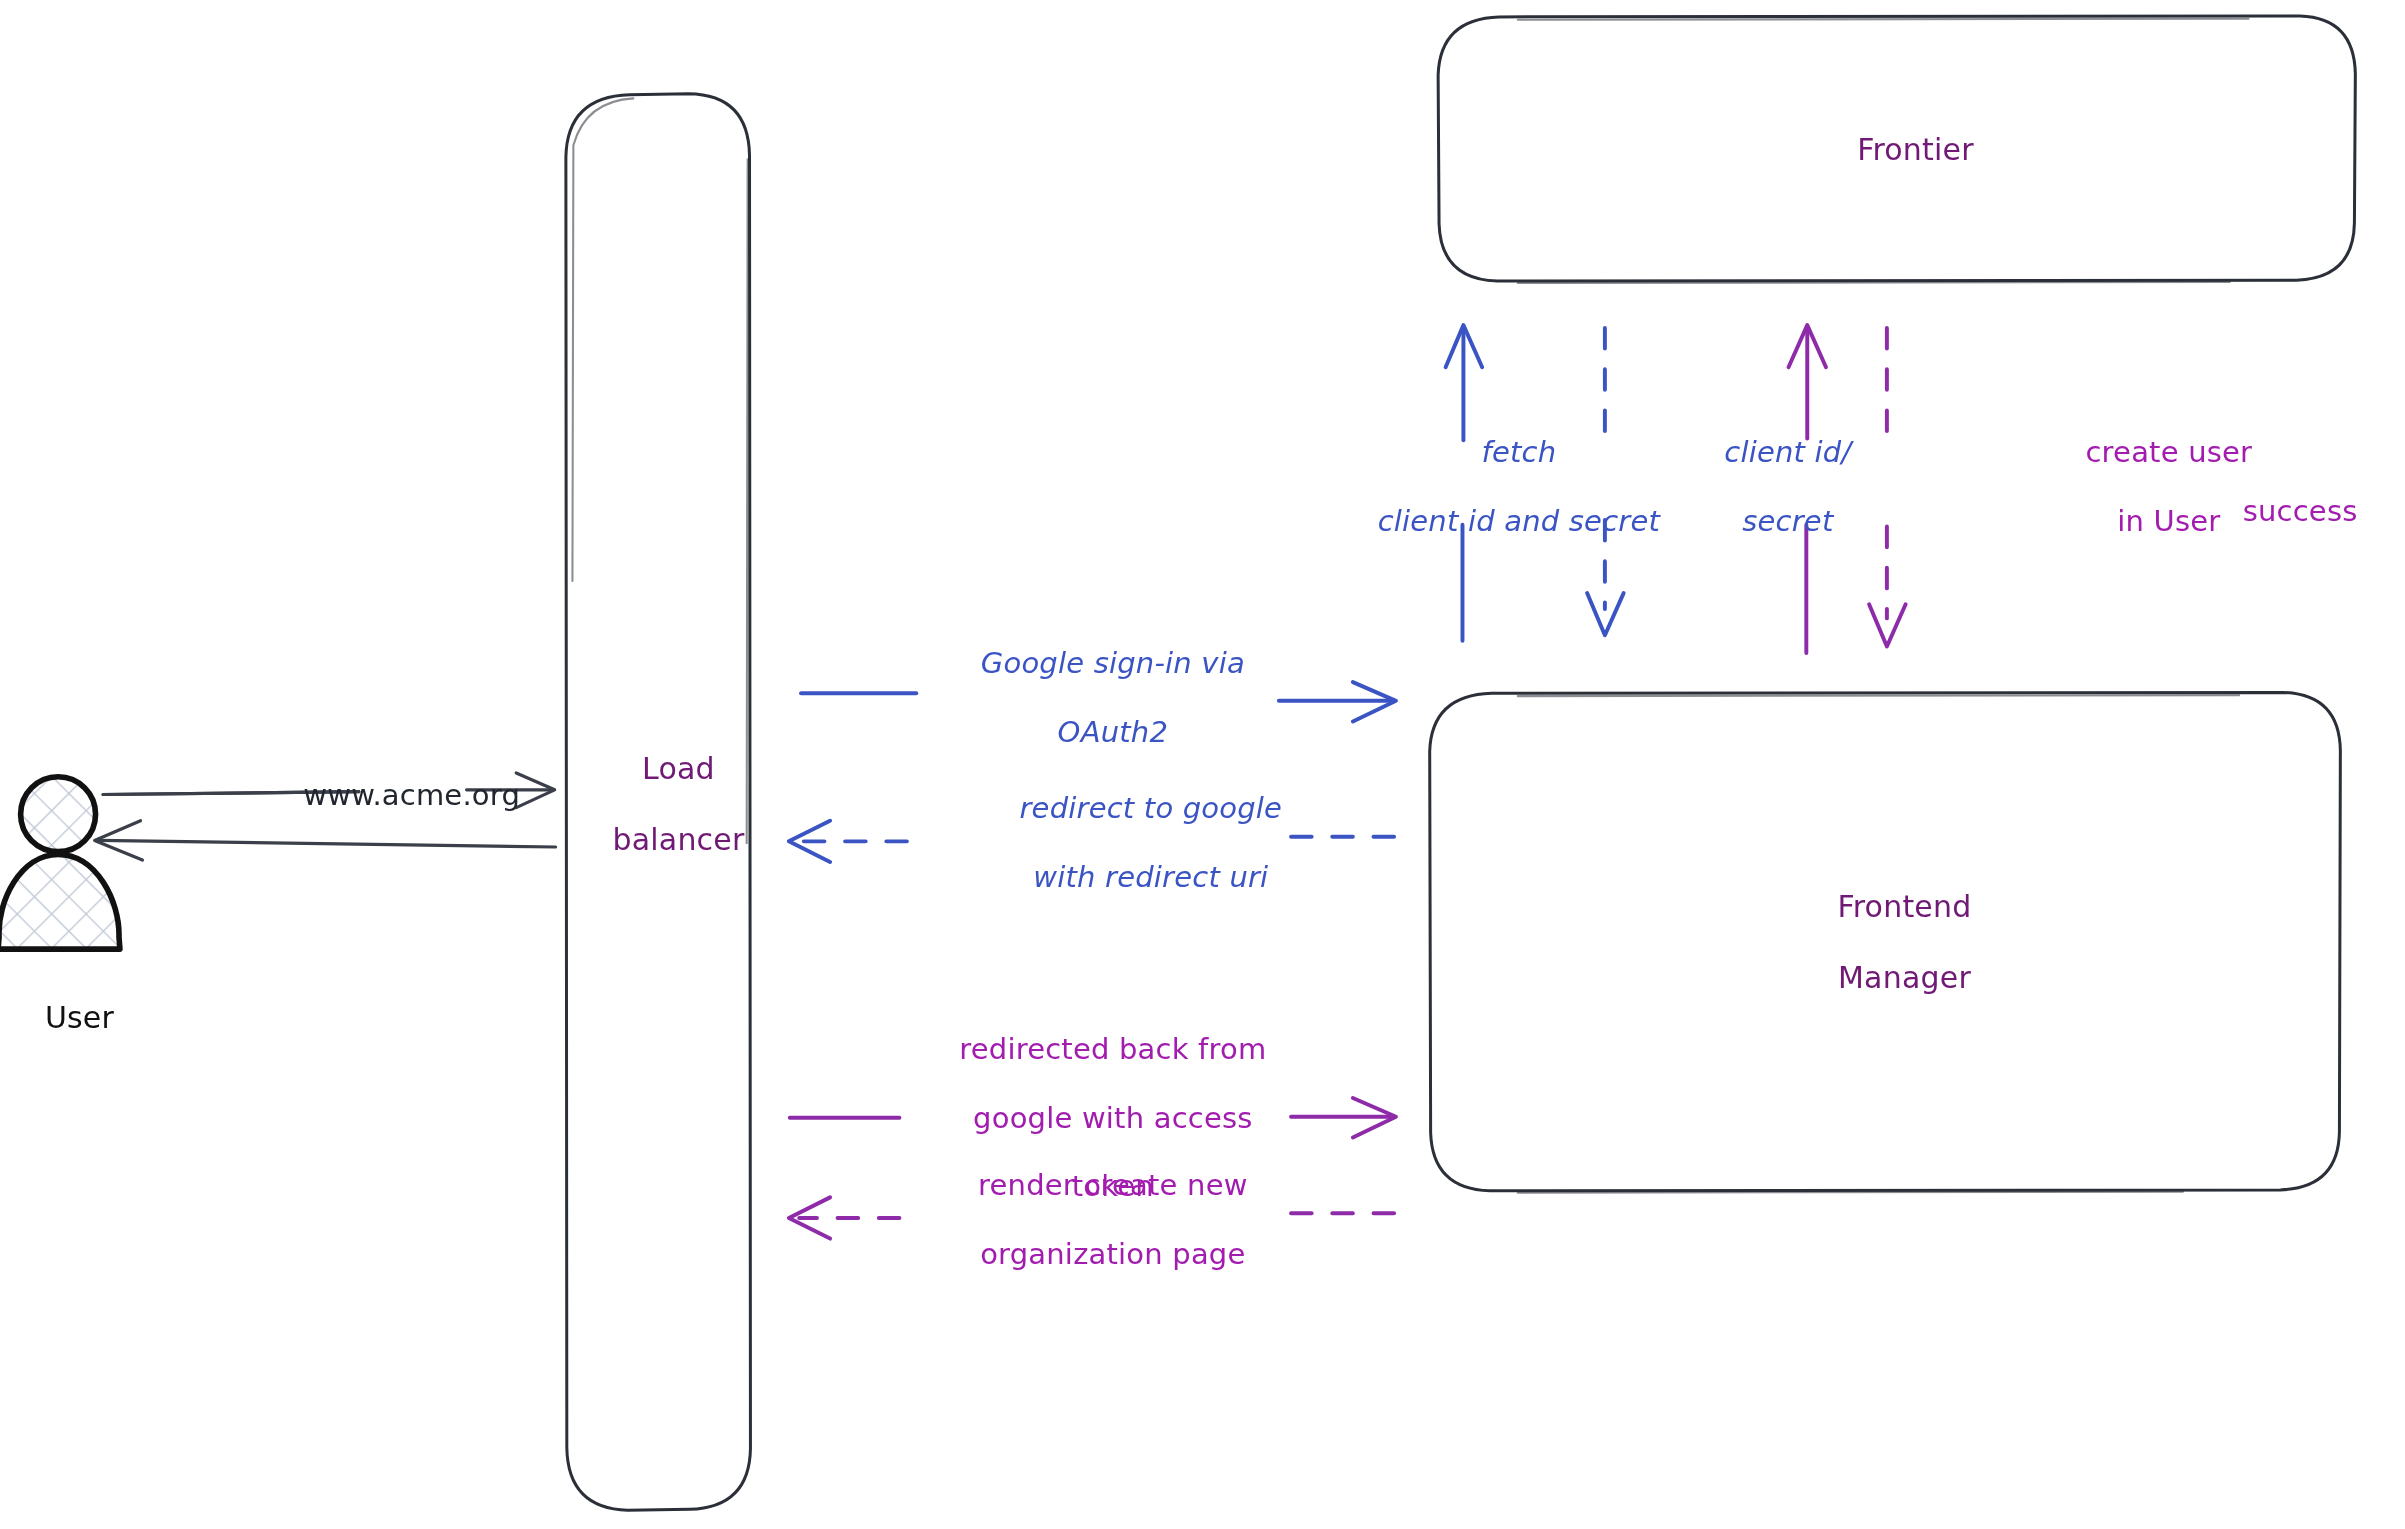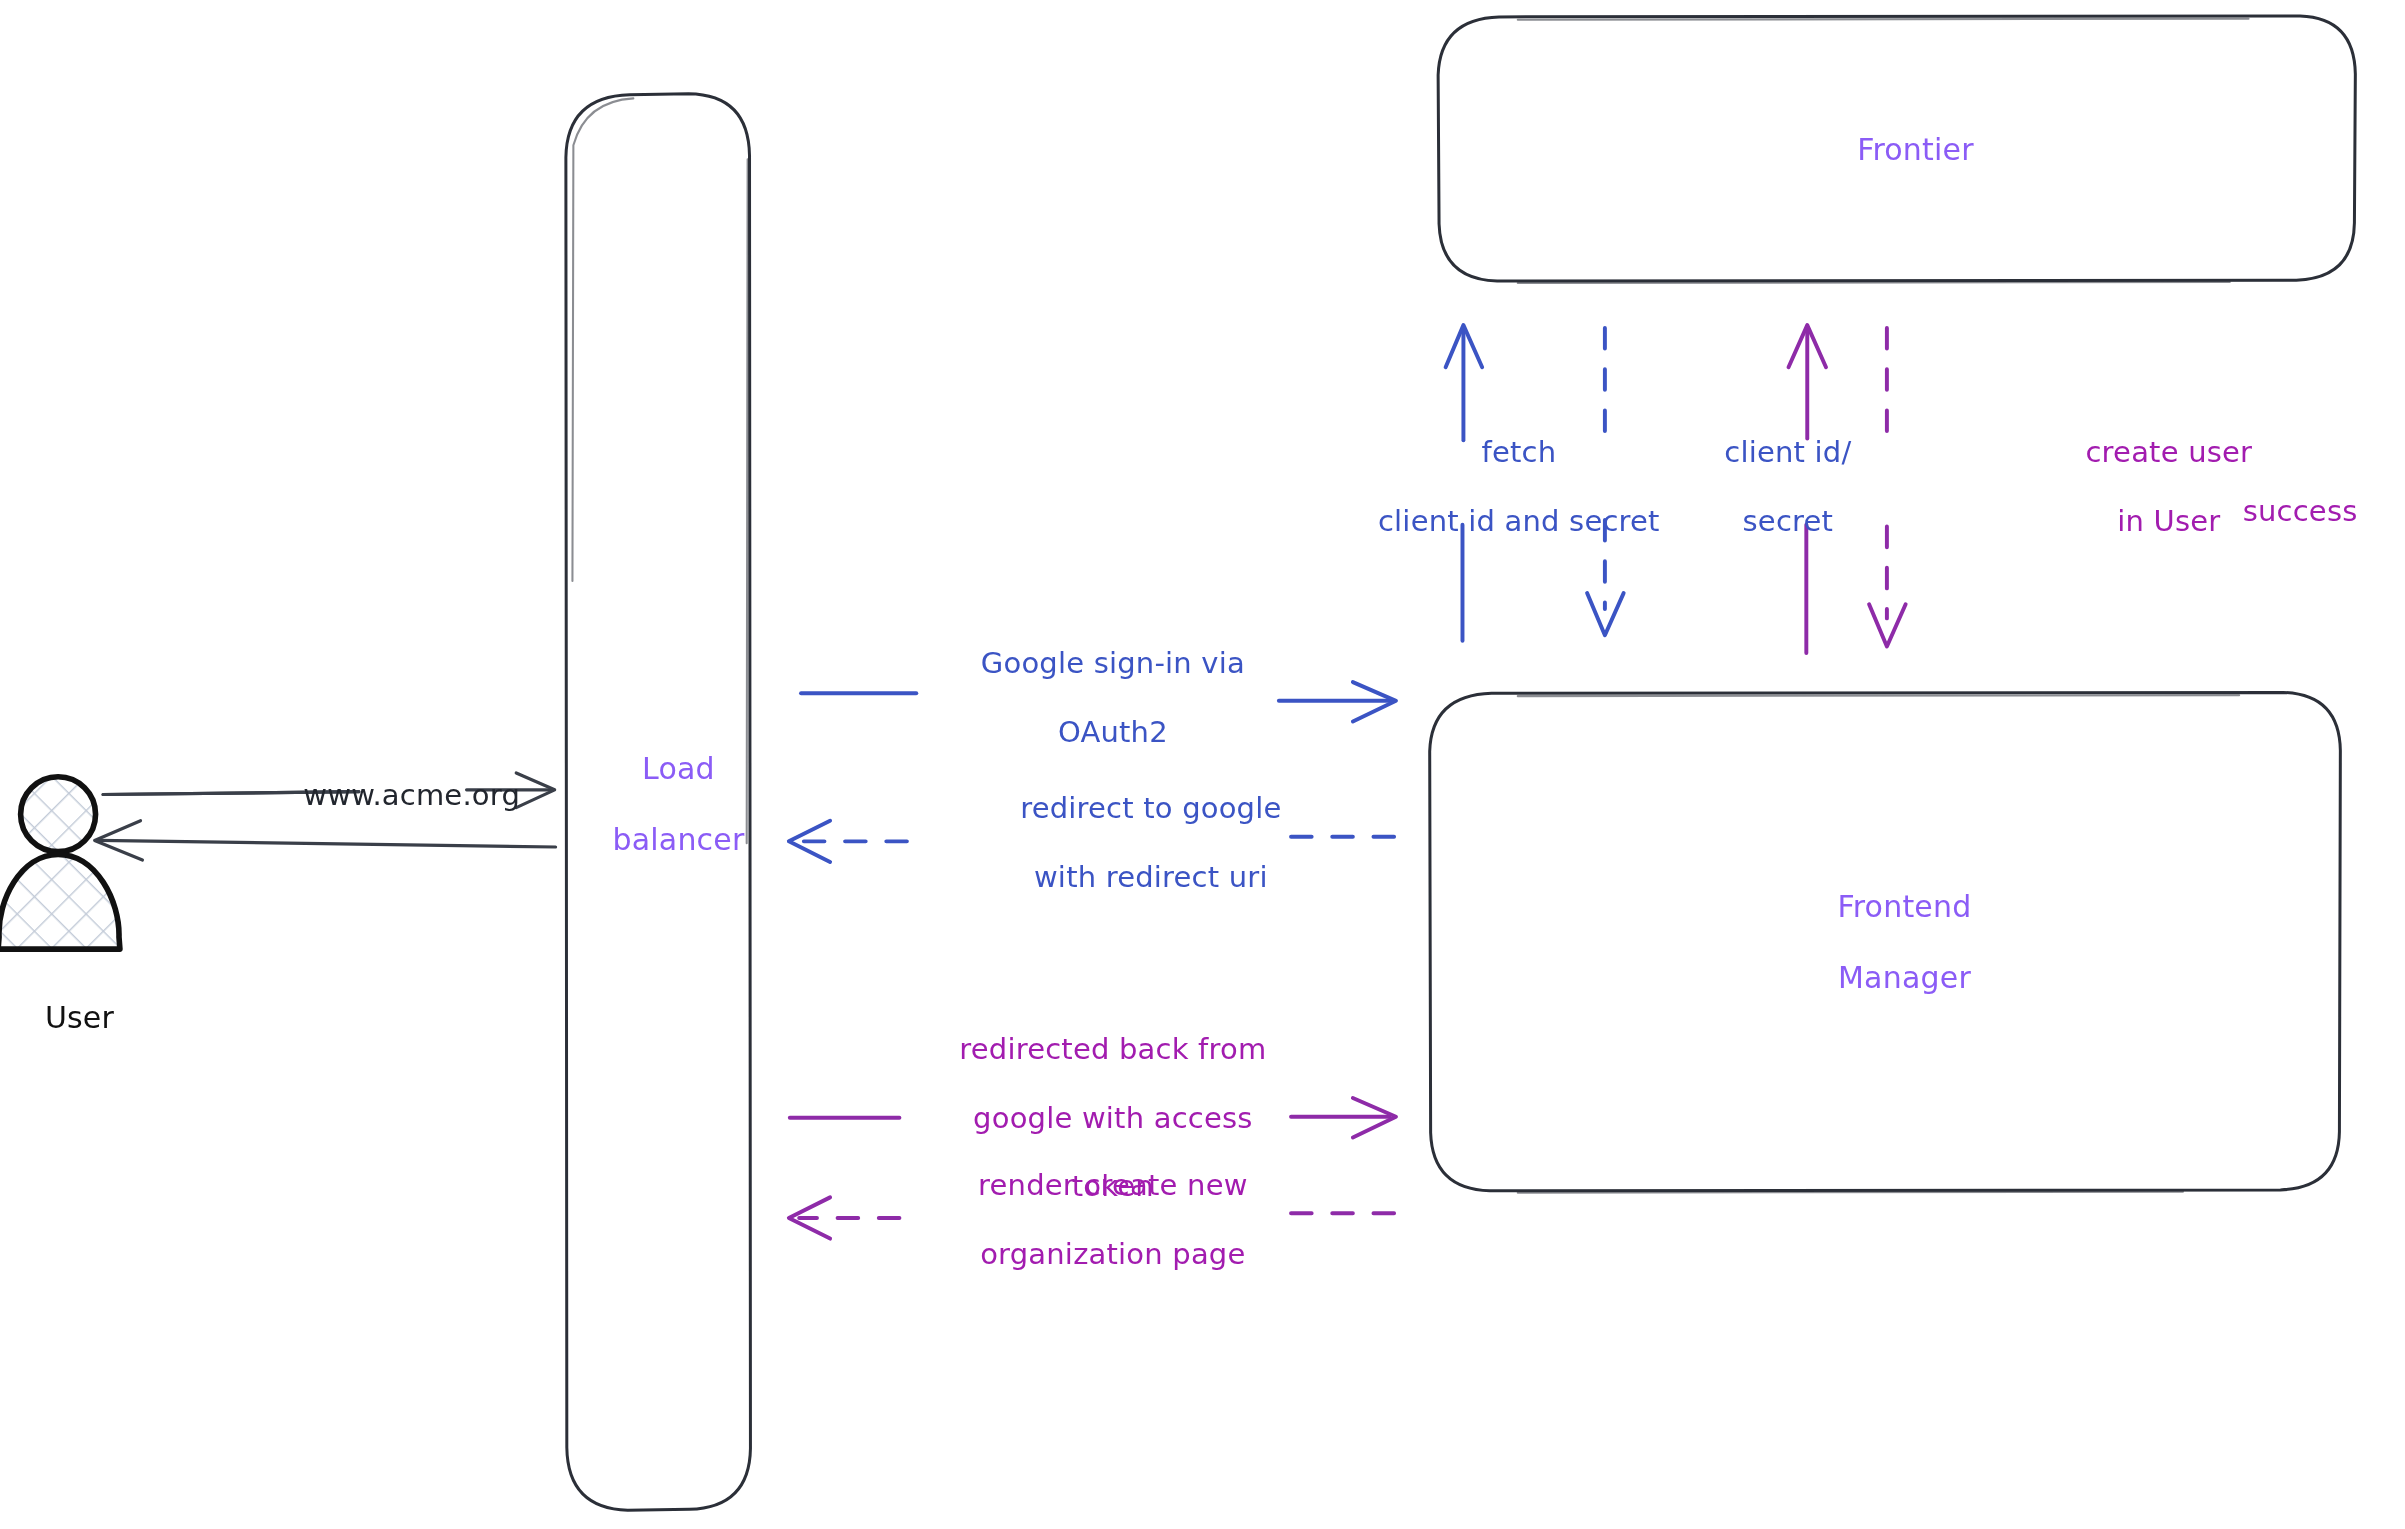--- a/index.html
+++ b/index.html
@@ -83,36 +83,37 @@
   }
   .lbl {
     position: absolute;
     font-family: "DejaVu Sans", sans-serif;
     font-weight: 400;
     line-height: 1.18;
     white-space: pre;
     letter-spacing: 0.2px;
   }
   .node-label {
-    color: #8b5cf6;
+    color: #701a75;
     font-size: 30px;
     text-align: center;
     transform: translate(-50%, -50%);
   }
   .actor-label {
     color: #111111;
     font-size: 30px;
     text-align: center;
     transform: translate(-50%, 0);
   }
   .edge-label-blue {
     color: #3b54c4;
     font-size: 29px;
     text-align: center;
     transform: translate(-50%, -50%);
+    font-style: italic;
   }
   .edge-label-purple {
     color: #a21caf;
     font-size: 29px;
     text-align: center;
     transform: translate(-50%, -50%);
   }
   .edge-label-gray {
     color: #22262e;
     font-size: 29px;

